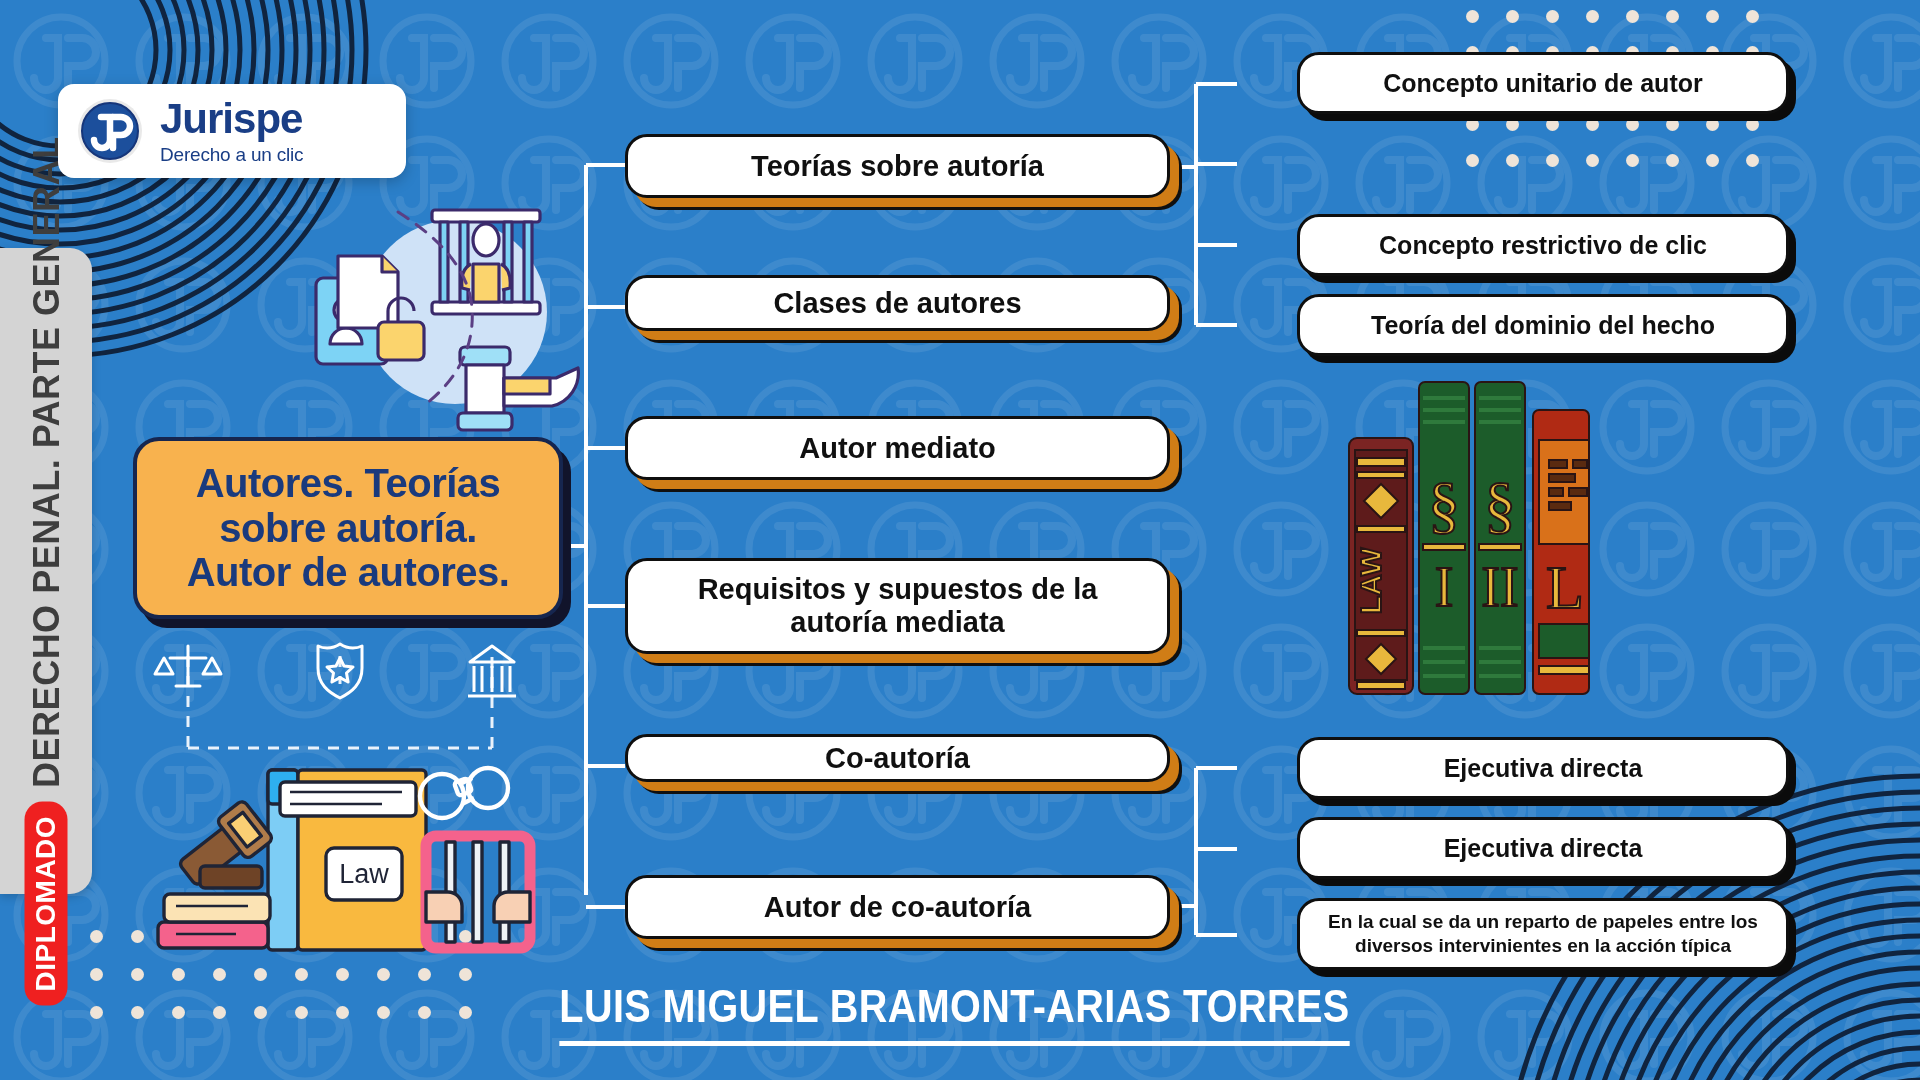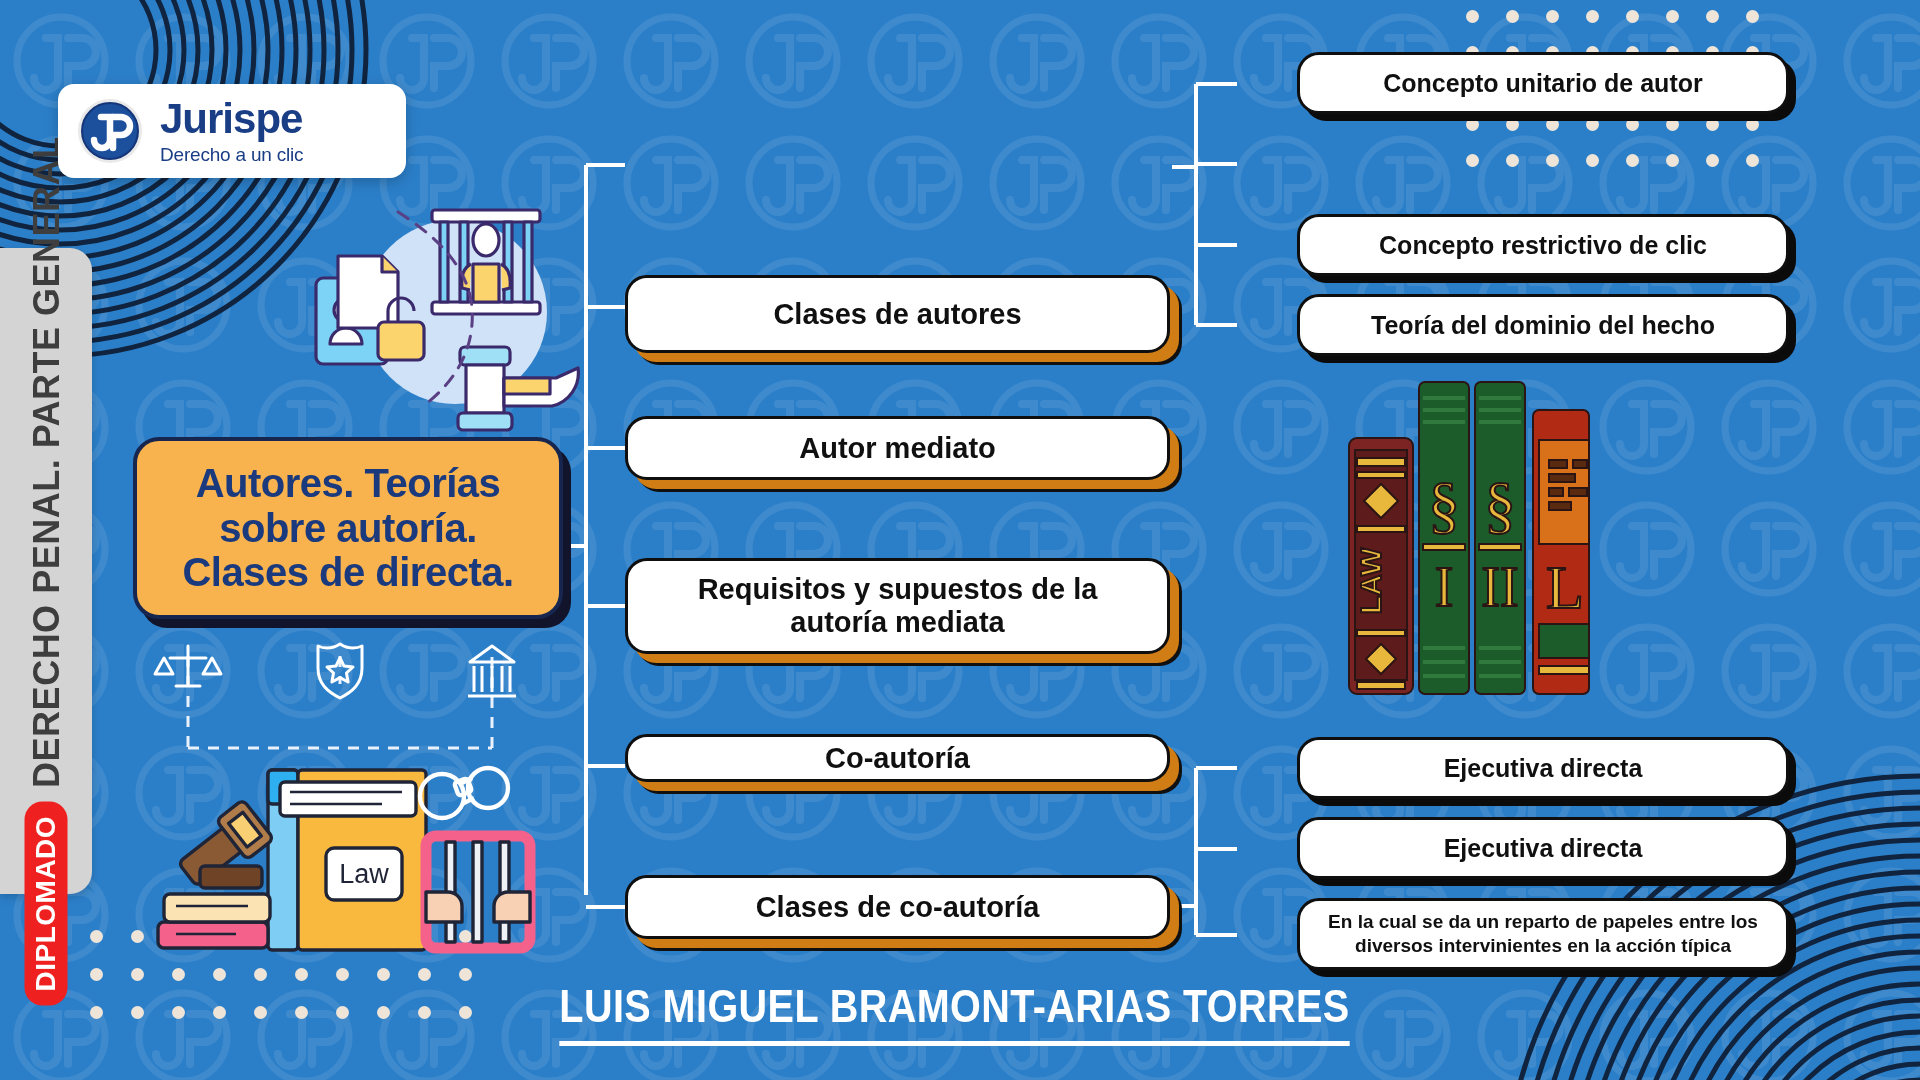--- a/index.html
+++ b/index.html
@@ -450,38 +450,41 @@
       <path d="M1172 906 H1196"></path>
       <path d="M1196 768 V935"></path>
       <path d="M1196 768 H1237 M1196 849 H1237 M1196 935 H1237"></path>
     </g>
   </svg>
 
   <div class="title-box">
     <p>
       <span>Autores. Teorías</span><br>
       <span>sobre autoría.</span><br>
-      <span>Clases de directa.</span>
+      <span>Autor de autores.</span>
     </p>
   </div>
 
-  <div class="node main" style="top:275px;height:78px">
+  <div class="node main" style="top:134px;height:64px">
+      <span>Teorías sobre autoría</span>
+    </div>
+  <div class="node main" style="top:275px;height:56px">
       <span>Clases de autores</span>
     </div>
   <div class="node main" style="top:416px;height:64px">
       <span>Autor mediato</span>
     </div>
   <div class="node main" style="top:558px;height:96px">
       <span>Requisitos y supuestos de la autoría mediata</span>
     </div>
   <div class="node main" style="top:734px;height:48px">
       <span>Co-autoría</span>
     </div>
   <div class="node main" style="top:875px;height:64px">
-      <span>Clases de co-autoría</span>
+      <span>Autor de co-autoría</span>
     </div>
 
   <div class="node sub" style="top:52px;height:62px">
       <span>Concepto unitario de autor</span>
     </div>
   <div class="node sub" style="top:214px;height:62px">
       <span>Concepto restrictivo de clic</span>
     </div>
   <div class="node sub" style="top:294px;height:62px">
       <span>Teoría del dominio del hecho</span>

